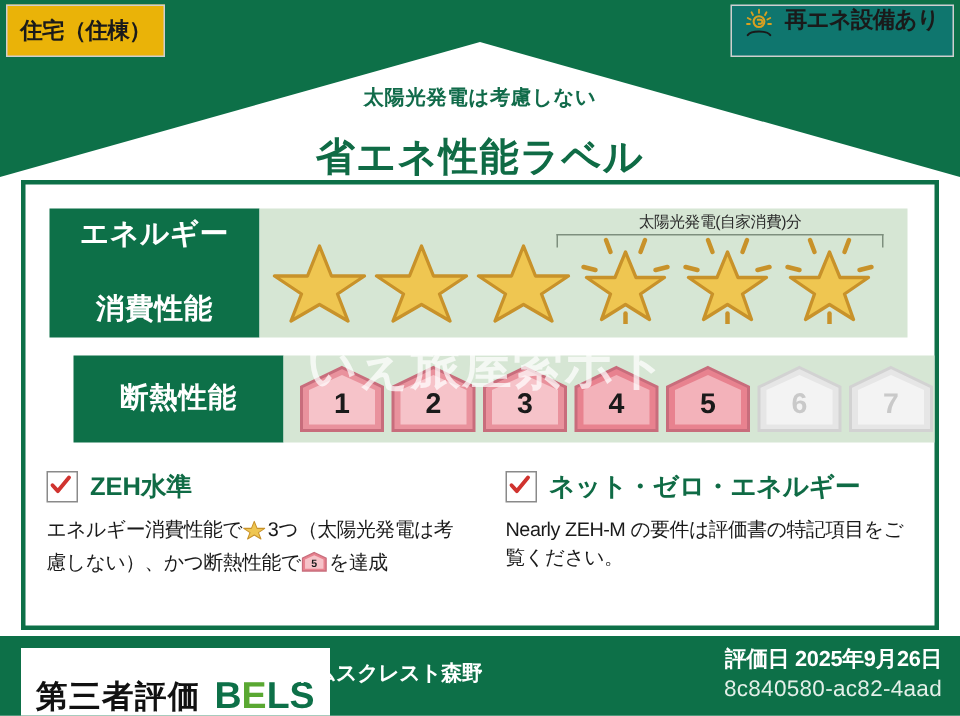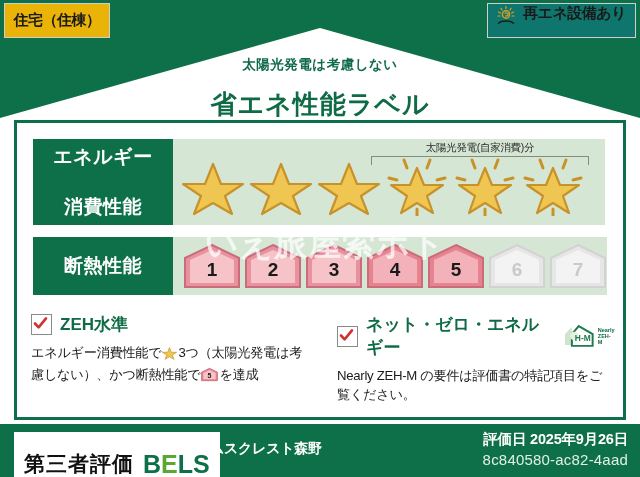--- a/index.html
+++ b/index.html
@@ -37,21 +37,21 @@
 
   
   .card{
     position:absolute;left:14px;top:120px;width:612px;height:300px;
     background:#ffffff;border:3px solid #0d7048;box-sizing:border-box;z-index:3;
   }
 
   
   .row{position:absolute;left:16px;display:flex;align-items:stretch;}
   .row-energy{top:16px;}
-  .row-insul{top:114px;}
+  .row-insul{top:114px;margin-left:16px;}
   .row-label{
     width:140px;background:#0d7048;color:#ffffff;
     display:flex;flex-direction:column;align-items:center;justify-content:center;
     font-size:19px;font-weight:bold;letter-spacing:0.5px;line-height:1.25;gap:26px;
   }
   .row-energy .row-label{height:86px;}
   .row-insul .row-label{height:58px;}
   .row-panel{
     background:#d6e6d4;position:relative;
     display:flex;align-items:center;
@@ -330,32 +330,20 @@
       </div>
 
       <div class="note-col">
         <div class="note-head">
           <span class="chk">
             <svg width="15" height="15" viewBox="0 0 15 15">
               <path d="M2,7.5 L5.6,11.4 L13,2.4" fill="none" stroke="#d0332f" stroke-width="2.6" stroke-linecap="round" stroke-linejoin="round"></path>
             </svg>
           </span>
           <span class="note-title">ネット・ゼロ・エネルギー</span>
-          <span class="zehm-logo">
-            <svg width="34" height="26" viewBox="0 0 34 26">
-              <path d="M3,11 L10,4 L10,22 L3,22 Z" fill="#cfe3cf"></path>
-              <polygon points="17,3 31,11 31,23 10,23 10,11" fill="none" stroke="#1f7a4d" stroke-width="2"></polygon>
-              <circle cx="12.5" cy="13" r="4.4" fill="#e4f0e2"></circle>
-              <text x="21" y="18" font-size="8.5" font-weight="bold" fill="#1f7a4d" text-anchor="middle" font-family="Liberation Sans, sans-serif">H-M</text>
-            </svg>
-            <span>
-              <span class="cap" style="display:block">Nearly</span>
-              <span class="cap" style="display:block">ZEH-M</span>
-            </span>
-          </span>
         </div>
         <div class="note-body">Nearly ZEH-M の要件は評価書の特記項目をご覧ください。</div>
       </div>
 
     </div>
   </div>
 
   <div class="watermark">いえ旅屋索ホト</div>
 
   <div class="footer">

